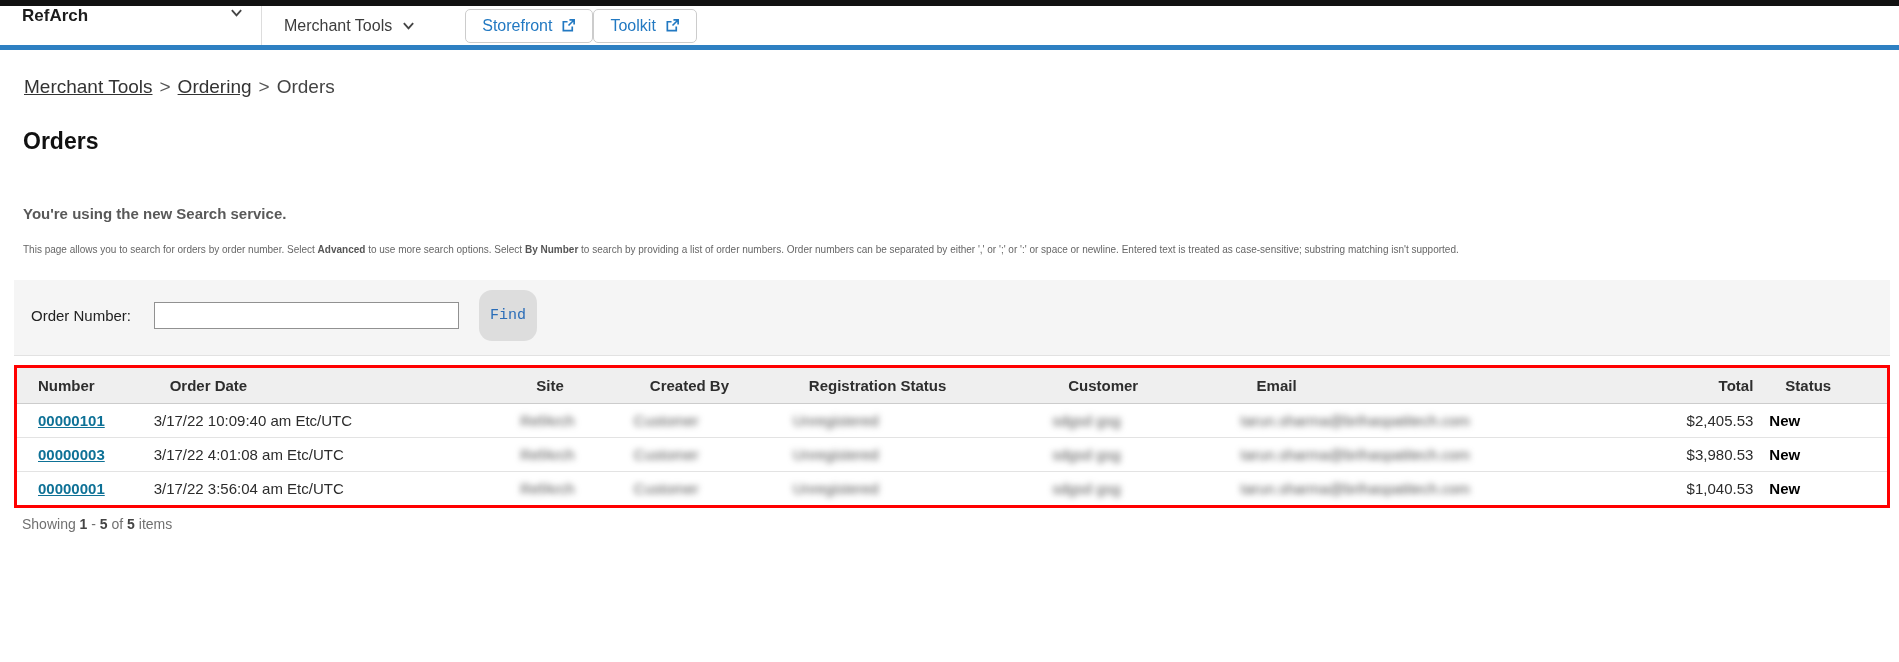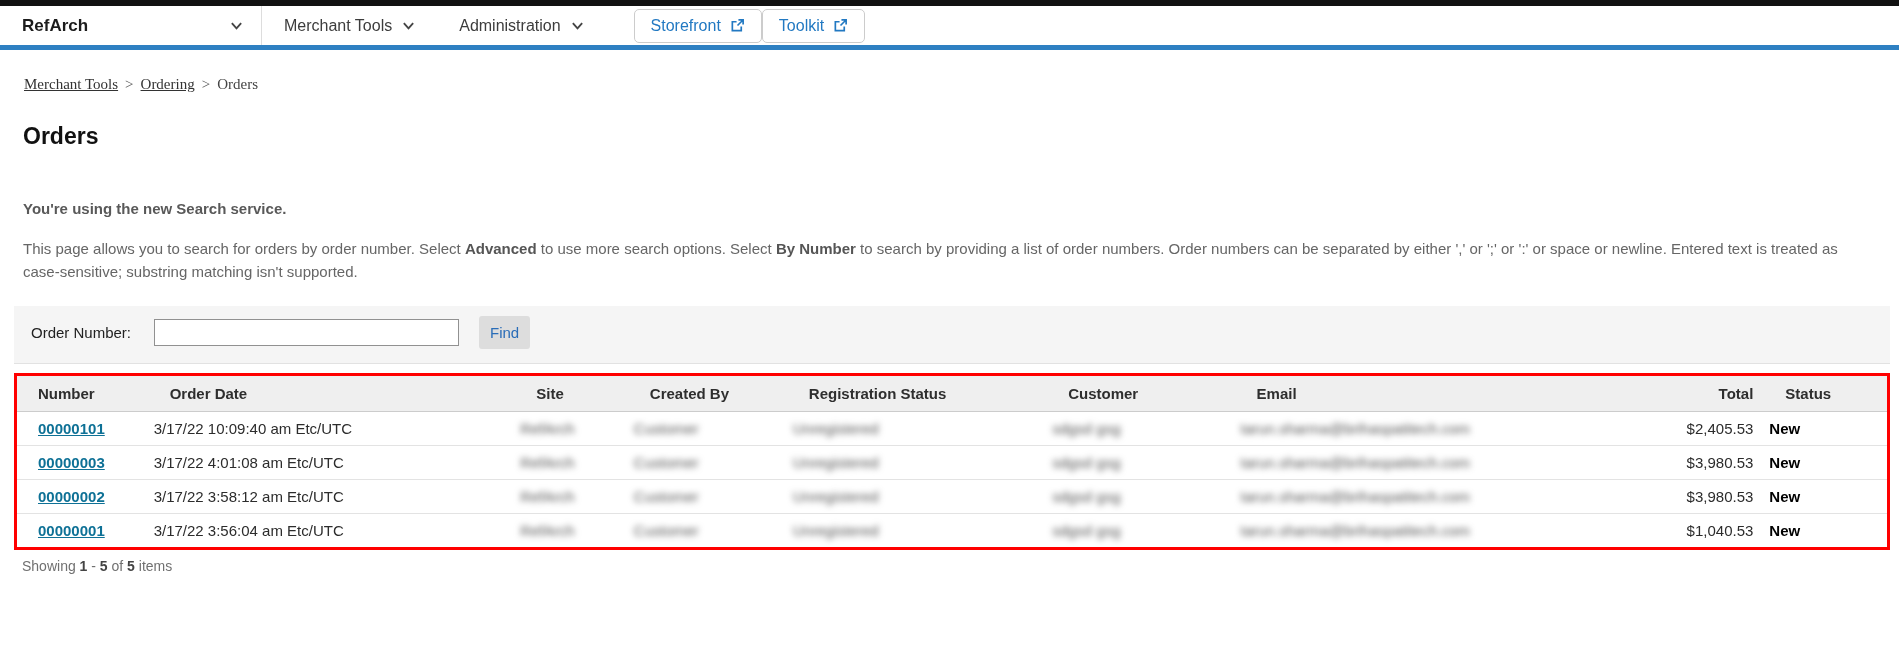--- a/index.html
+++ b/index.html
@@ -5,58 +5,58 @@
   * { box-sizing: border-box; margin: 0; padding: 0; }
   html, body { width: 1899px; height: 662px; background: #fff; overflow: hidden;
     font-family: "Liberation Sans", "DejaVu Sans", sans-serif; color: #333; }
 
   
   .top-black { height: 6px; background: #111; width: 100%; }
 
   
   .navbar { display: flex; align-items: stretch; height: 44px; background: #fff;
     border-bottom: 5px solid #2e80c2; }
-  .site-selector { width: 262px; display: flex; align-items: center; justify-content: space-between;
+  .site-selector { width: 262px; display: flex; align-items: flex-start; justify-content: space-between;
     padding: 0 18px 0 22px; border-right: 1px solid #ddd; cursor: pointer; }
   .site-selector .site-name { font-weight: bold; font-size: 17px; color: #1c1c1c; }
   .nav-item { display: flex; align-items: center; gap: 10px; padding: 0 22px; font-size: 16px;
     color: #3c3c3c; cursor: pointer; }
   .chev { width: 13px; height: 13px; stroke: #444; stroke-width: 2; fill: none; }
   .nav-buttons { display: flex; align-items: center; padding-left: 28px; }
   .nav-link-btn { display: inline-flex; align-items: center; gap: 9px; border: 1px solid #ccc;
     border-radius: 5px; background: #fff; padding: 7px 16px; font-size: 16px; color: #2279c2;
     cursor: pointer; font-family: inherit; }
   .ext-icon { width: 15px; height: 15px; }
 
   
-  .breadcrumb { margin: 26px 17px 0 24px; font-size: 15px; color: #444; font-family: Liberation Serif, serif; }
+  .breadcrumb { margin: 26px 17px 0 24px; font-size: 19px; color: #444; }
   .breadcrumb a { color: #333; text-decoration: underline; cursor: pointer; }
   .breadcrumb .sep { margin: 0 7px; color: #555; }
 
   
   .page-title { margin: 30px 0 0 23px; font-size: 23px; font-weight: bold; color: #111; }
   .notice { margin: 50px 0 5px 23px; font-size: 15px; font-weight: bold; color: #595959; }
-  .description { margin: 20px 24px 0 23px; font-size: 15px; color: #666; line-height: 1.55; }
+  .description { margin: 20px 24px 0 23px; font-size: 10px; color: #666; line-height: 1.55; }
   .description b { color: #555; }
 
   
   .search-panel { margin: 22px 9px 0 14px; background: #f5f5f5; border-bottom: 1px solid #e2e2e2; }
   .panel-header { display: flex; align-items: stretch; height: 34px; }
   .panel-title { font-size: 15px; font-weight: bold; color: #111; padding: 9px 0 0 17px; flex: 0 0 auto; }
   .panel-spacer { flex: 1; }
   .tab { display: flex; align-items: center; padding: 0 20px; font-size: 15px; cursor: pointer; }
   .tab.active { background: #fff; color: #1779b5; font-weight: bold; }
   .tabs-gray { display: flex; background: #e4e4e4; padding-right: 14px; }
   .tabs-gray .tab { color: #666; }
   .panel-body { display: flex; align-items: center; padding: 10px 17px 14px 17px; gap: 20px; }
   .field-label { font-size: 15px; color: #222; margin-right: 3px; }
   .order-input { width: 305px; height: 27px; border: 1px solid #919191; background: #fff;
     font-size: 14px; padding: 0 6px; font-family: inherit; }
-  .find-btn { background: #ddd; border: none; border-radius: 3px; color: #2a6db8; font-size: 15px;
-    padding: 8px 11px; cursor: pointer; font-family: Liberation Sans, sans-serif; }
+  .find-btn { background: #ddd; border: none; border-radius: 13px; color: #2a6db8; font-size: 15px;
+    padding: 17px 11px; cursor: pointer; font-family: Liberation Mono, monospace; }
 
   
   .red-box { margin: 9px 9px 0 14px; border: 3px solid #f00; }
   table { width: 100%; border-collapse: collapse; font-size: 15px; }
   thead th { background: #efefef; text-align: left; font-weight: bold; color: #2e2e2e;
     padding: 9px 8px 9px 24px; border-bottom: 1px solid #ccc; white-space: nowrap; }
   thead th:first-child { padding-left: 21px; }
   thead th.right, td.right { text-align: right; }
   tbody td { padding: 8px 8px; border-bottom: 1px solid #e3e3e3; color: #2c2c2c; white-space: nowrap; }
   tbody tr:last-child td { border-bottom: none; }
@@ -76,26 +76,20 @@
 
 <div class="navbar">
   <div class="site-selector">
     <span class="site-name">RefArch</span>
     <svg class="chev" viewBox="0 0 14 14">
         <polyline points="2,4.5 7,10 12,4.5"></polyline>
       </svg>
   </div>
   <div class="nav-item">
     <span>Merchant Tools</span>
-    <svg class="chev" viewBox="0 0 14 14">
-        <polyline points="2,4.5 7,10 12,4.5"></polyline>
-      </svg>
-  </div>
-  <div class="nav-item">
-    <span>Administration</span>
     <svg class="chev" viewBox="0 0 14 14">
         <polyline points="2,4.5 7,10 12,4.5"></polyline>
       </svg>
   </div>
   <div class="nav-buttons">
     <button class="nav-link-btn">
       <span>Storefront</span>
       <svg class="ext-icon" viewBox="0 0 16 16">
         <path d="M12 9v4.5H2.5V4H7" fill="none" stroke="#2279c2" stroke-width="1.8"></path>
         <path d="M9 2h5v5M13.6 2.4 8 8" fill="none" stroke="#2279c2" stroke-width="1.8"></path>
@@ -172,31 +166,20 @@
           <td>3/17/22 4:01:08 am Etc/UTC</td>
           <td class="blurred">RefArch</td>
           <td class="blurred">Customer</td>
           <td class="blurred">Unregistered</td>
           <td class="blurred">sdgsd gsg</td>
           <td class="blurred">tarun.sharma@brihaspatitech.com</td>
           <td class="right">$3,980.53</td>
           <td class="status-bold">New</td>
         </tr>
         <tr>
-          <td><a class="order-link">00000002</a></td>
-          <td>3/17/22 3:58:12 am Etc/UTC</td>
-          <td class="blurred">RefArch</td>
-          <td class="blurred">Customer</td>
-          <td class="blurred">Unregistered</td>
-          <td class="blurred">sdgsd gsg</td>
-          <td class="blurred">tarun.sharma@brihaspatitech.com</td>
-          <td class="right">$3,980.53</td>
-          <td class="status-bold">New</td>
-        </tr>
-        <tr>
           <td><a class="order-link">00000001</a></td>
           <td>3/17/22 3:56:04 am Etc/UTC</td>
           <td class="blurred">RefArch</td>
           <td class="blurred">Customer</td>
           <td class="blurred">Unregistered</td>
           <td class="blurred">sdgsd gsg</td>
           <td class="blurred">tarun.sharma@brihaspatitech.com</td>
           <td class="right">$1,040.53</td>
           <td class="status-bold">New</td>
         </tr>

